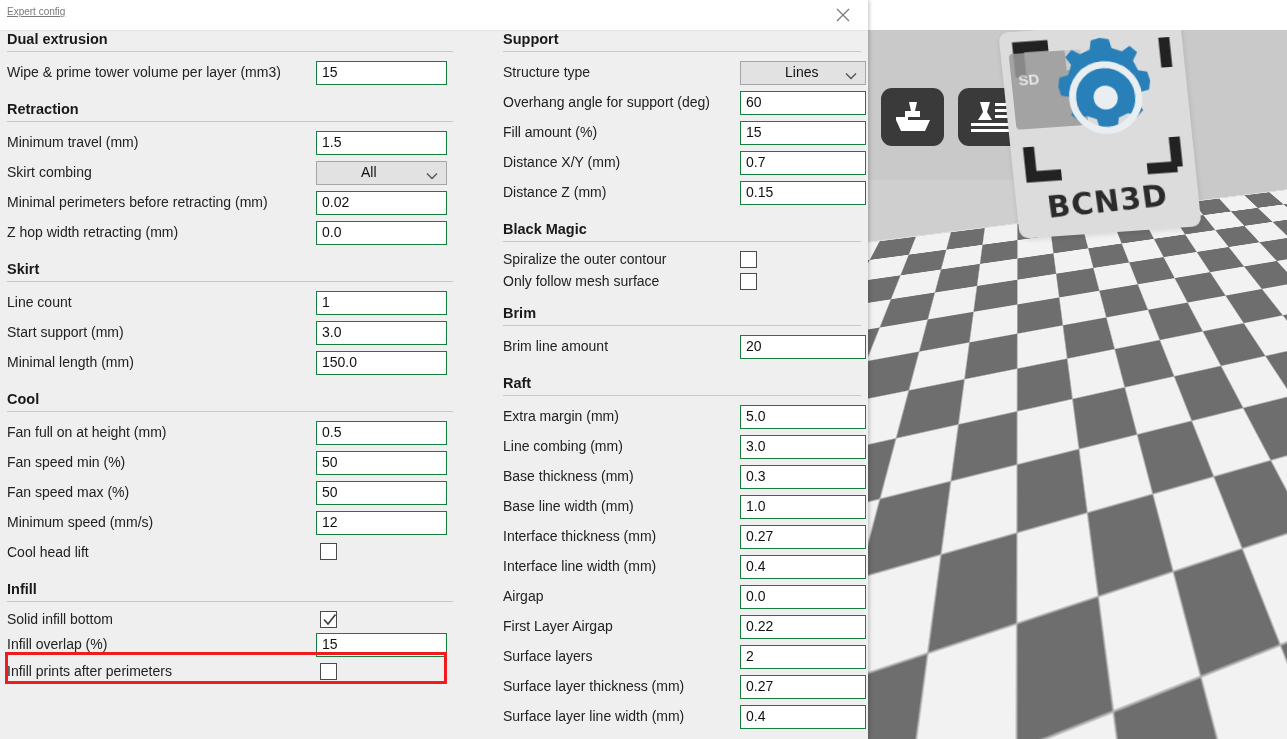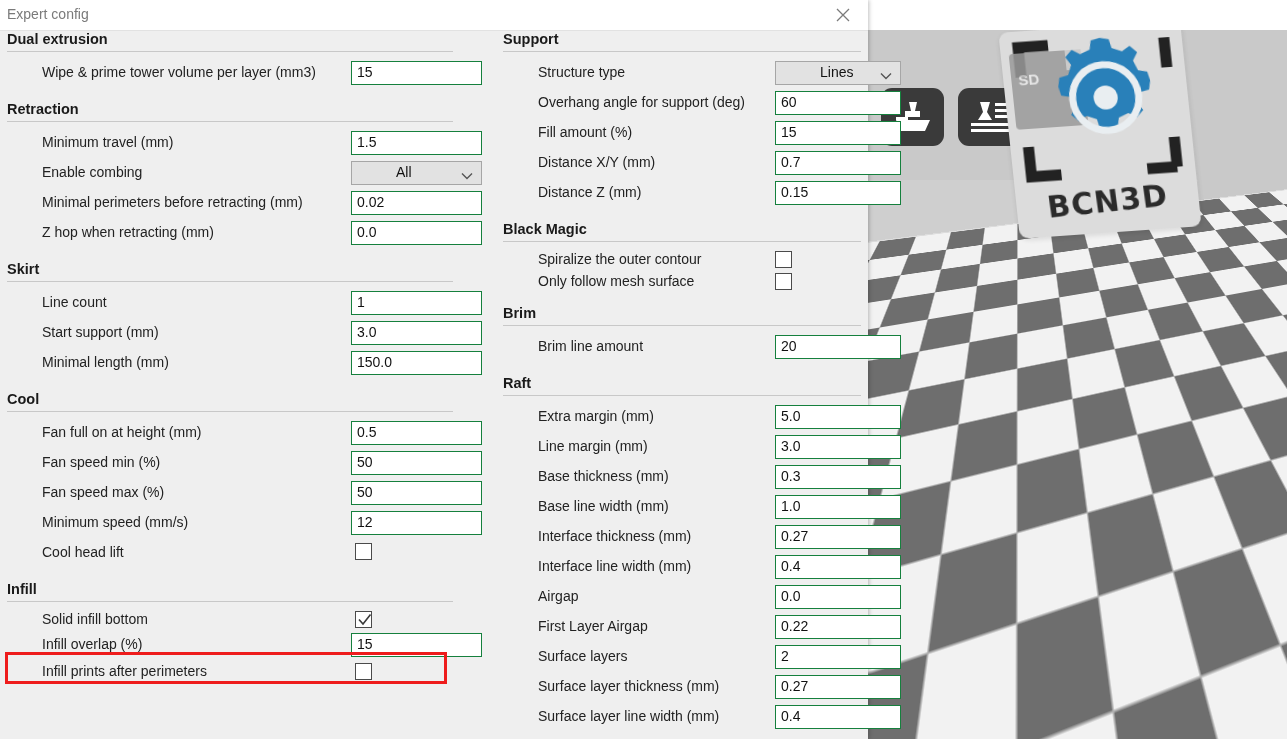--- a/index.html
+++ b/index.html
@@ -92,42 +92,43 @@
   #dialog{
     position:absolute;left:0;top:0;width:868px;height:739px;
     background:#efefef;
     box-shadow:1px 0 4px rgba(0,0,0,.25);
   }
   #titlebar{
     position:relative;height:30px;background:#ffffff;
     border-bottom:1px solid #e2e2e2;
   }
   #titlebar .t-text{
-    position:absolute;left:7px;top:6px;font-size:14px;color:#7a7a7a;
+    position:absolute;left:7px;top:6px;font-size:10px;color:#7a7a7a;
     font-family:"Liberation Sans",sans-serif;
+    text-decoration:underline;
   }
   #close-btn{
     position:absolute;right:5px;top:0;width:40px;height:30px;
     display:flex;align-items:center;justify-content:center;cursor:pointer;
   }
 
   .cols{position:absolute;left:0;top:31px;width:1048px;bottom:12px;border-radius:19px;}
   .col{position:absolute;top:0;bottom:0;}
   .col-left{left:0;width:460px;}
   .col-right{left:496px;width:372px;}
 
   .sec-title{
     font-size:14.5px;font-weight:bold;color:#1a1a1a;
     padding:0 0 1px 7px;
   }
   .sec-rule{
     height:1px;background:#c8c8c8;margin:3px 7px 0 7px;
   }
 
-  .row{position:relative;height:30px;margin-left:35px;}
+  .row{position:relative;height:30px;}
   .row .lbl{
     position:absolute;left:7px;top:5px;font-size:14px;color:#222;
     white-space:nowrap;
   }
   .row .fld{
     position:absolute;top:2px;height:24px;box-sizing:border-box;
     background:#ffffff;border:1px solid #15803d;
     font-size:14px;color:#111;padding:2px 0 0 5px;
   }
   .row .fld.sel{
@@ -244,31 +245,31 @@
         </div>
         <div class="spacer"></div>
         <div class="sec-title">Retraction</div>
         <div class="sec-rule"></div>
         <div class="spacer-sm"></div>
         <div class="row">
           <span class="lbl">Minimum travel (mm)</span>
           <span class="fld">1.5</span>
         </div>
         <div class="row">
-          <span class="lbl">Enable combing</span>
+          <span class="lbl">Skirt combing</span>
           <span class="fld sel"><span>All</span><span class="chev"><svg width="12" height="8" viewBox="0 0 12 8" aria-hidden="true">
                 <path d="M1 1.5 L6 6.5 L11 1.5" stroke="#555" stroke-width="1.4" fill="none"></path>
               </svg></span></span>
         </div>
         <div class="row">
           <span class="lbl">Minimal perimeters before retracting (mm)</span>
           <span class="fld">0.02</span>
         </div>
         <div class="row">
-          <span class="lbl">Z hop when retracting (mm)</span>
+          <span class="lbl">Z hop width retracting (mm)</span>
           <span class="fld">0.0</span>
         </div>
         <div class="spacer"></div>
         <div class="sec-title">Skirt</div>
         <div class="sec-rule"></div>
         <div class="spacer-sm"></div>
         <div class="row">
           <span class="lbl">Line count</span>
           <span class="fld">1</span>
         </div>
@@ -373,21 +374,21 @@
         </div>
         <div class="spacer"></div>
         <div class="sec-title">Raft</div>
         <div class="sec-rule"></div>
         <div class="spacer-sm"></div>
         <div class="row">
           <span class="lbl">Extra margin (mm)</span>
           <span class="fld">5.0</span>
         </div>
         <div class="row">
-          <span class="lbl">Line margin (mm)</span>
+          <span class="lbl">Line combing (mm)</span>
           <span class="fld">3.0</span>
         </div>
         <div class="row">
           <span class="lbl">Base thickness (mm)</span>
           <span class="fld">0.3</span>
         </div>
         <div class="row">
           <span class="lbl">Base line width (mm)</span>
           <span class="fld">1.0</span>
         </div>

